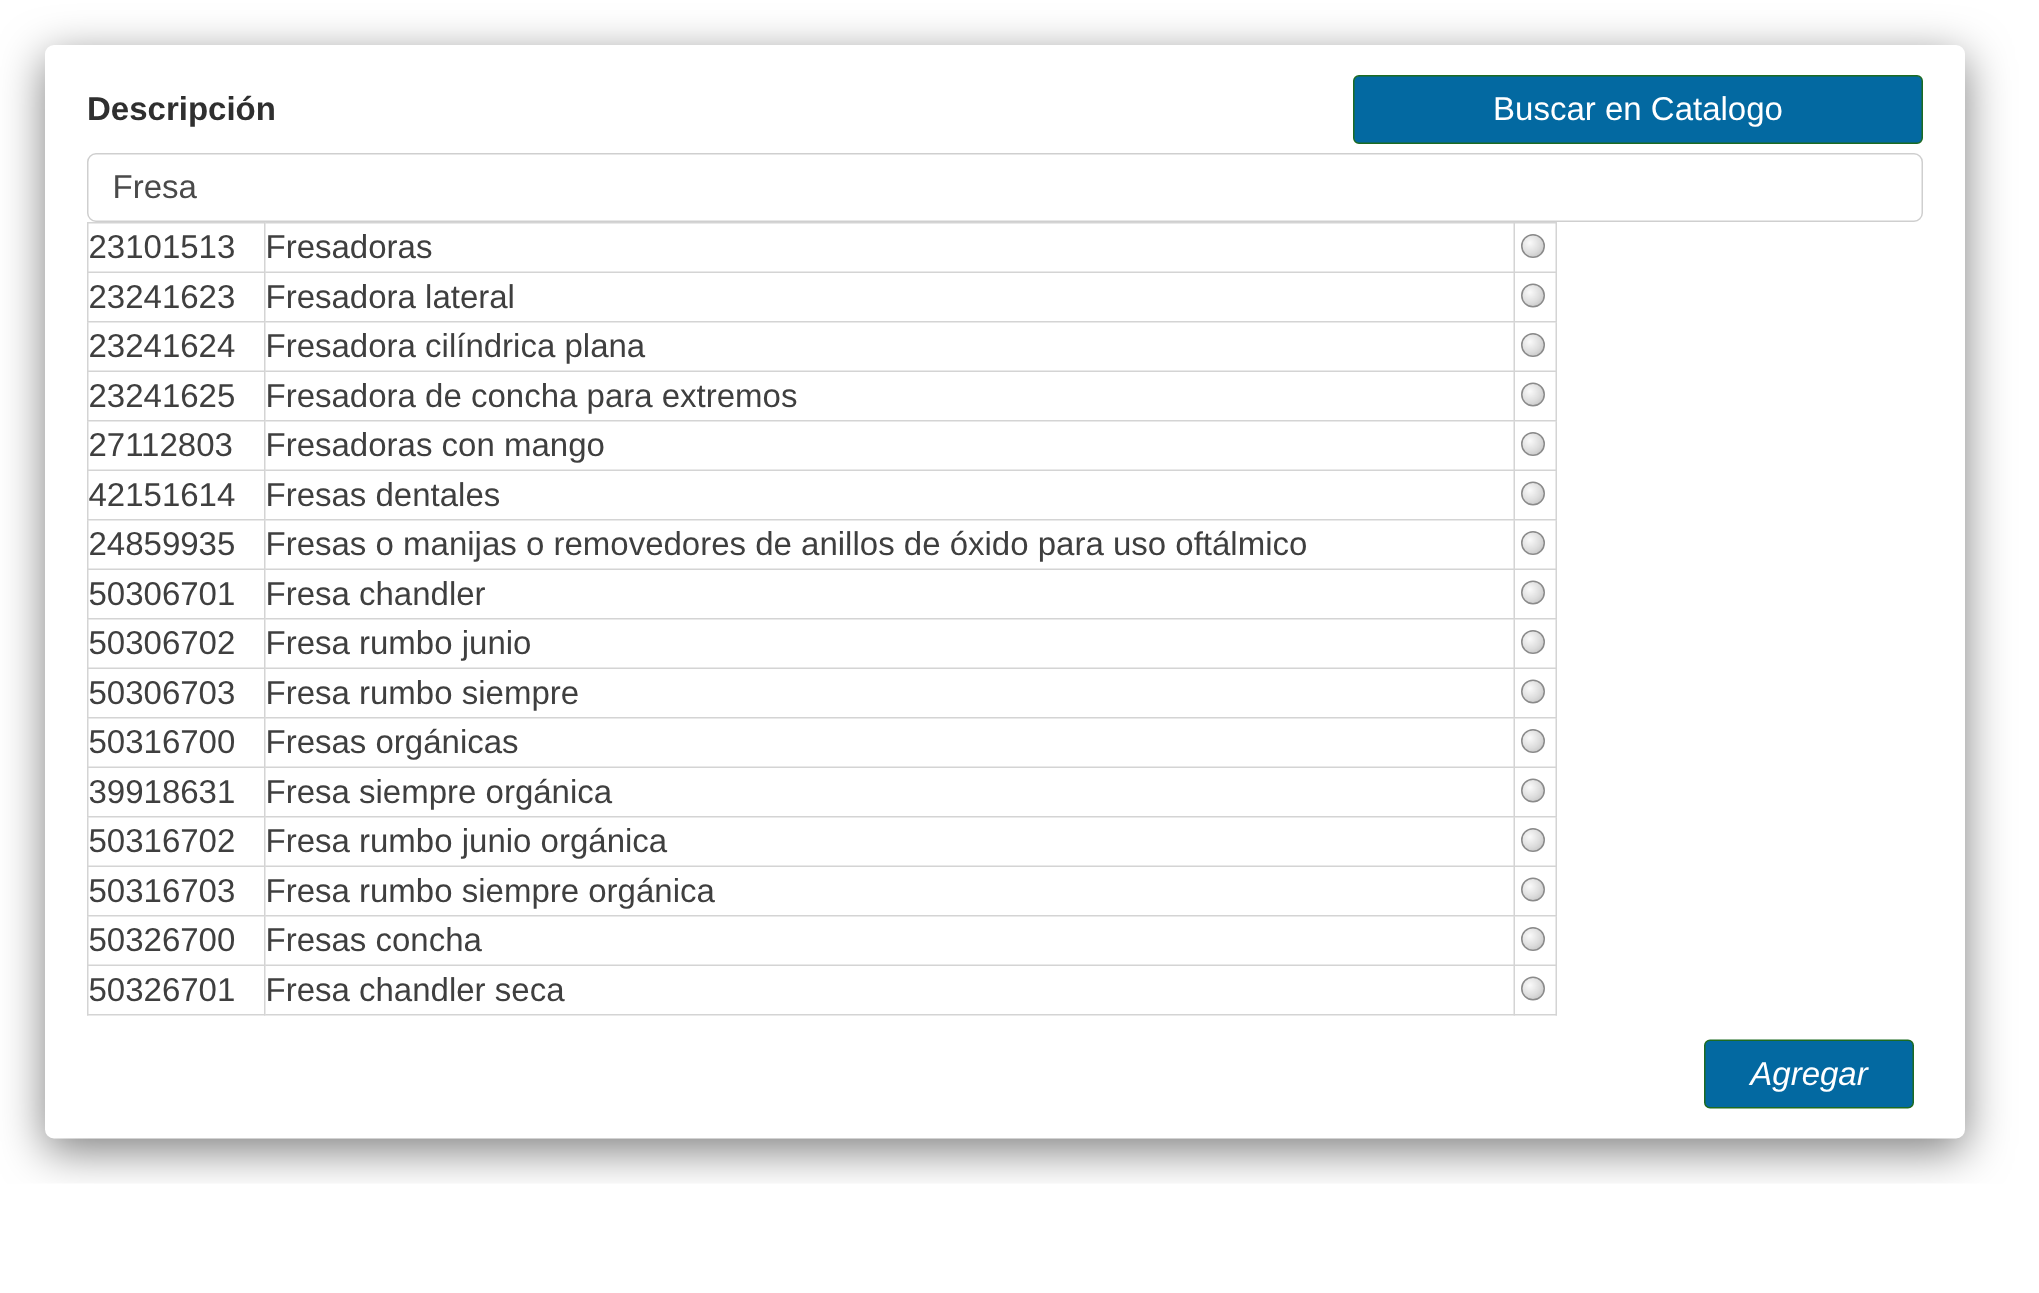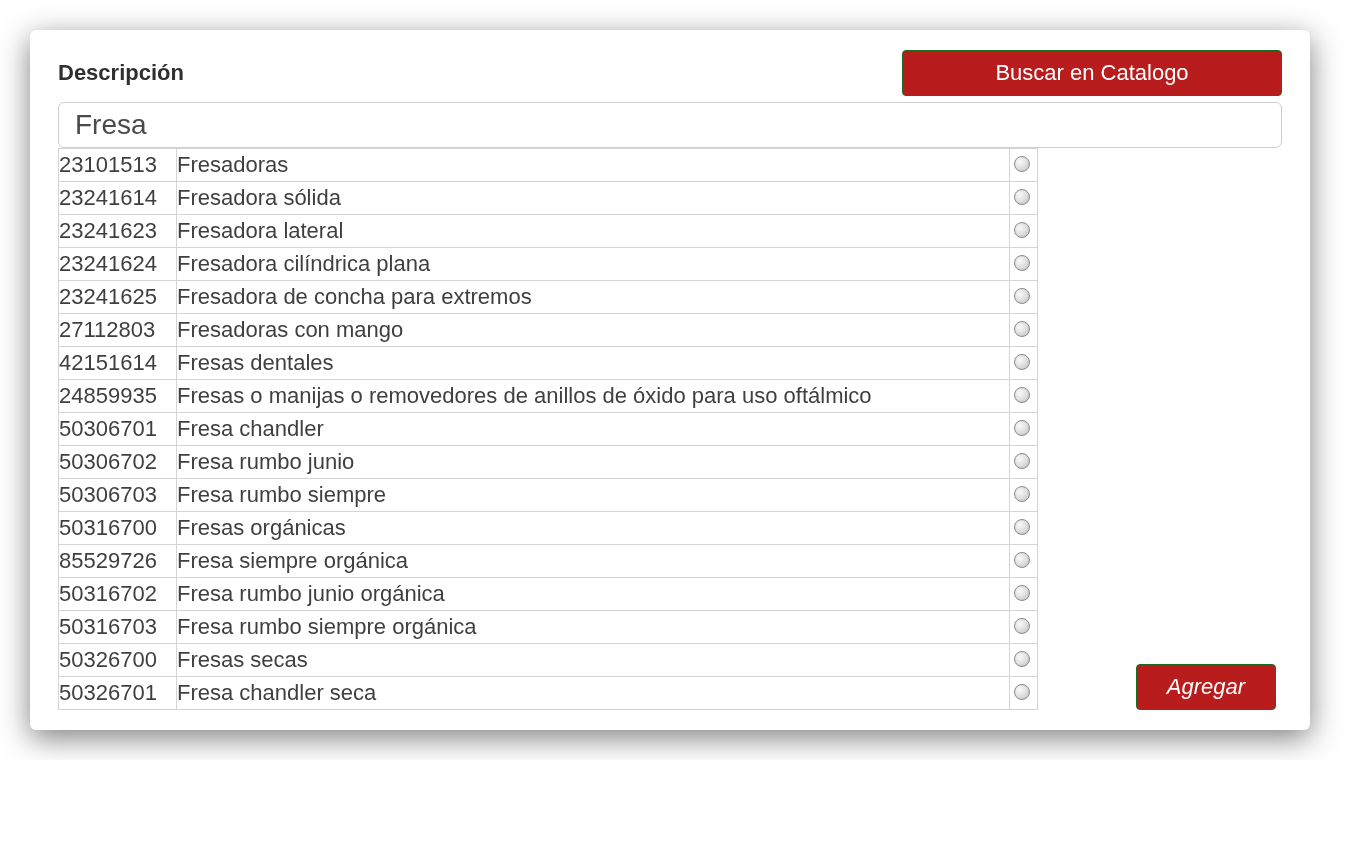--- a/index.html
+++ b/index.html
@@ -22,52 +22,53 @@
     align-items: center;
     justify-content: space-between;
     margin-bottom: 6px;
   }
   .title {
     font-size: 22px;
     font-weight: 700;
     color: #2f2f2f;
   }
   .btn-green {
-    background: #b91c1c;
+    background: #0369a1;
     color: #fff;
     font-size: 22px;
     border: 1px solid #1d6b21;
     border-radius: 4px;
     padding: 10px 38px;
     cursor: pointer;
     display: inline-flex;
     align-items: center;
     justify-content: center;
     line-height: 1;
   }
   .btn-catalog { width: 380px; height: 46px; }
   .btn-add     { width: 140px; height: 46px; font-style: italic; }
   .search-row {
     margin-bottom: 0;
   }
   .search-input {
     width: 100%;
     height: 46px;
-    font-size: 28px;
+    font-size: 22px;
     padding: 6px 16px;
     border: 1px solid #cfcfcf;
     border-radius: 6px;
     color: #4a4a4a;
     background: #fff;
     outline: none;
   }
   .content-row {
     display: flex;
-    align-items: flex-end;
+    align-items: flex-start;
     gap: 16px;
+    flex-direction: column;
   }
   .table-wrap {
     flex: 0 0 auto;
     width: 980px;
   }
   table.results {
     border-collapse: collapse;
     width: 100%;
     table-layout: auto;
   }
@@ -114,25 +115,20 @@
 
     <div class="table-wrap">
       <table class="results" id="results-table">
         <tbody>
             <tr>
               <td class="code">23101513</td>
               <td class="desc">Fresadoras</td>
               <td class="radio"><span class="radio-dot"></span></td>
             </tr>
             <tr>
-              <td class="code">23241614</td>
-              <td class="desc">Fresadora sólida</td>
-              <td class="radio"><span class="radio-dot"></span></td>
-            </tr>
-            <tr>
               <td class="code">23241623</td>
               <td class="desc">Fresadora lateral</td>
               <td class="radio"><span class="radio-dot"></span></td>
             </tr>
             <tr>
               <td class="code">23241624</td>
               <td class="desc">Fresadora cilíndrica plana</td>
               <td class="radio"><span class="radio-dot"></span></td>
             </tr>
             <tr>
@@ -169,37 +165,37 @@
               <td class="code">50306703</td>
               <td class="desc">Fresa rumbo siempre</td>
               <td class="radio"><span class="radio-dot"></span></td>
             </tr>
             <tr>
               <td class="code">50316700</td>
               <td class="desc">Fresas orgánicas</td>
               <td class="radio"><span class="radio-dot"></span></td>
             </tr>
             <tr>
-              <td class="code">85529726</td>
+              <td class="code">39918631</td>
               <td class="desc">Fresa siempre orgánica</td>
               <td class="radio"><span class="radio-dot"></span></td>
             </tr>
             <tr>
               <td class="code">50316702</td>
               <td class="desc">Fresa rumbo junio orgánica</td>
               <td class="radio"><span class="radio-dot"></span></td>
             </tr>
             <tr>
               <td class="code">50316703</td>
               <td class="desc">Fresa rumbo siempre orgánica</td>
               <td class="radio"><span class="radio-dot"></span></td>
             </tr>
             <tr>
               <td class="code">50326700</td>
-              <td class="desc">Fresas secas</td>
+              <td class="desc">Fresas concha</td>
               <td class="radio"><span class="radio-dot"></span></td>
             </tr>
             <tr>
               <td class="code">50326701</td>
               <td class="desc">Fresa chandler seca</td>
               <td class="radio"><span class="radio-dot"></span></td>
             </tr>
           </tbody>
       </table>
     </div>

